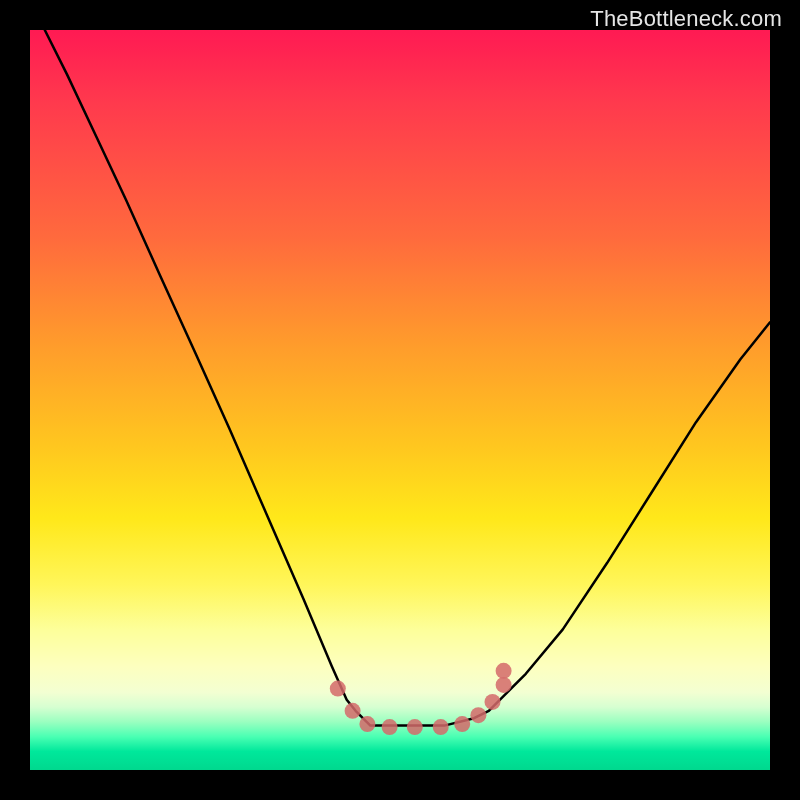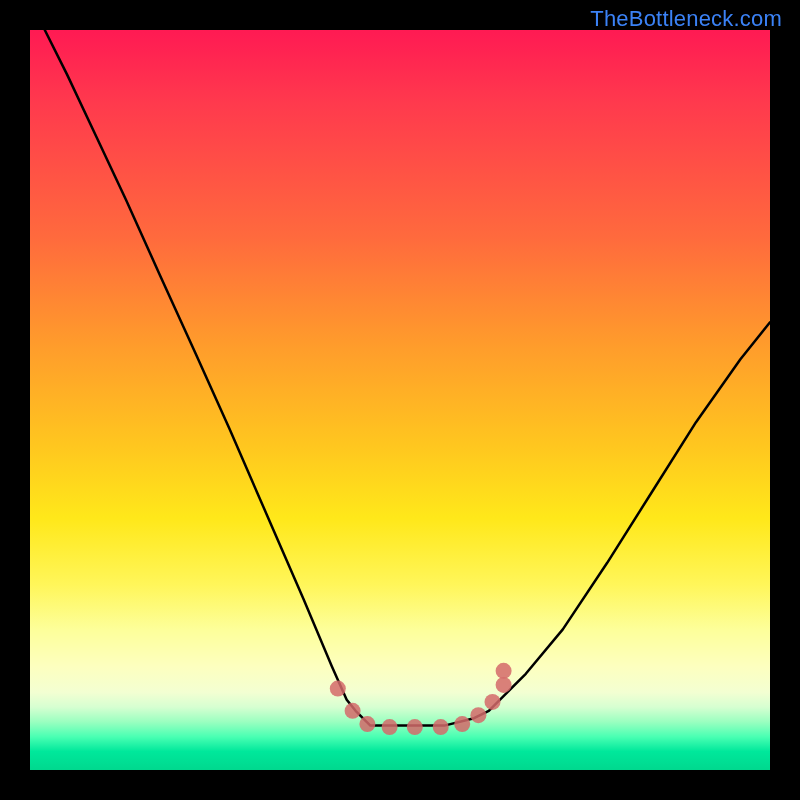--- a/index.html
+++ b/index.html
@@ -42,21 +42,21 @@
       #9affc0 93.5%,
       #4affb3 95.5%,
       #00e89b 97.5%,
       #00d88e 100%
     );
   }
   .watermark {
     position: absolute;
     top: 6px;
     right: 18px;
-    color: #3b82f6;
+    color: #e5e5e5;
     font-size: 22px;
     letter-spacing: 0.2px;
     user-select: none;
   }
   svg.curve {
     position: absolute;
     left: 30px;
     top: 30px;
     width: 740px;
     height: 740px;

